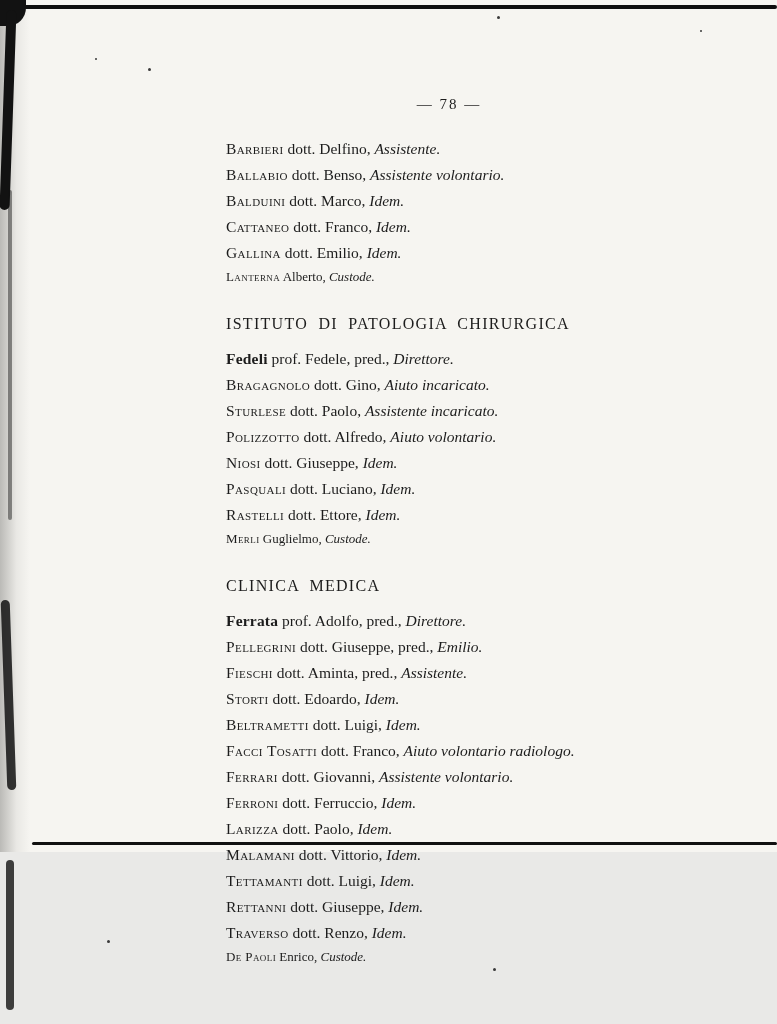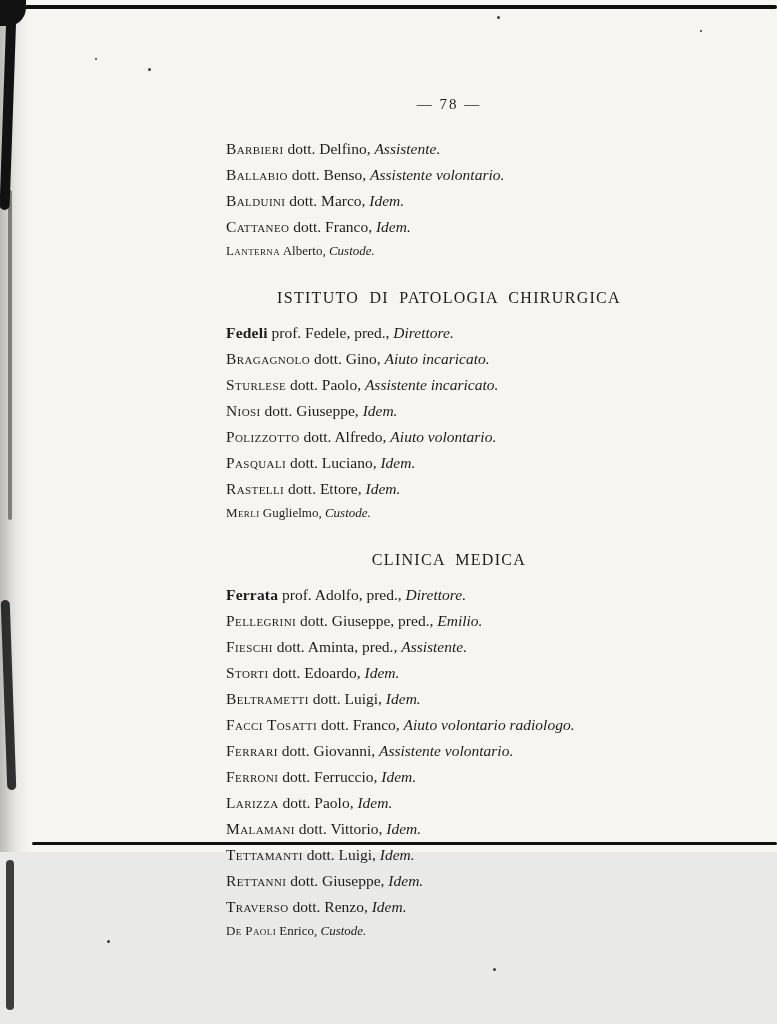--- a/index.html
+++ b/index.html
@@ -46,21 +46,21 @@
   .content {
     position:absolute; left:226px; top:96px; width:446px;
   }
   .page-number {
     text-align:center;
     font-size:15px;
     letter-spacing:2px;
     margin:0 0 26px 0;
   }
   .heading {
-    text-align:center;
+    text-align:left;
     font-size:16px;
     font-weight:normal;
     letter-spacing:1.3px;
     word-spacing:5px;
     margin:30px 0 16px 0;
   }
   .entry {
     margin:0 0 7px 0;
     font-size:15.5px;
     line-height:19px;
@@ -92,30 +92,31 @@
 
   <div class="content">
 
     <div class="page-number">— 78 —</div>
 
     <section>
       <p class="entry"><span class="nm">Barbieri</span> <span class="tx">dott. Delfino,</span> <span class="rl">Assistente.</span></p>
       <p class="entry"><span class="nm">Ballabio</span> <span class="tx">dott. Benso,</span> <span class="rl">Assistente volontario.</span></p>
       <p class="entry"><span class="nm">Balduini</span> <span class="tx">dott. Marco,</span> <span class="rl">Idem.</span></p>
       <p class="entry"><span class="nm">Cattaneo</span> <span class="tx">dott. Franco,</span> <span class="rl">Idem.</span></p>
+      <p class="entry"><span class="nm">Gallina</span> <span class="tx">dott. Emilio,</span> <span class="rl">Idem.</span></p>
       <p class="entry small"><span class="nm">Lanterna</span> <span class="tx">Alberto,</span> <span class="rl">Custode.</span></p>
     </section>
 
     <section>
       <h2 class="heading">ISTITUTO DI PATOLOGIA CHIRURGICA</h2>
       <p class="entry bold"><span class="nm">Fedeli</span> <span class="tx">prof. Fedele, pred.,</span> <span class="rl">Direttore.</span></p>
       <p class="entry"><span class="nm">Bragagnolo</span> <span class="tx">dott. Gino,</span> <span class="rl">Aiuto incaricato.</span></p>
       <p class="entry"><span class="nm">Sturlese</span> <span class="tx">dott. Paolo,</span> <span class="rl">Assistente incaricato.</span></p>
+      <p class="entry"><span class="nm">Polizzotto</span> <span class="tx">dott. Alfredo,</span> <span class="rl">Aiuto volontario.</span></p>
       <p class="entry"><span class="nm">Niosi</span> <span class="tx">dott. Giuseppe,</span> <span class="rl">Idem.</span></p>
-      <p class="entry"><span class="nm">Polizzotto</span> <span class="tx">dott. Alfredo,</span> <span class="rl">Aiuto volontario.</span></p>
       <p class="entry"><span class="nm">Pasquali</span> <span class="tx">dott. Luciano,</span> <span class="rl">Idem.</span></p>
       <p class="entry"><span class="nm">Rastelli</span> <span class="tx">dott. Ettore,</span> <span class="rl">Idem.</span></p>
       <p class="entry small"><span class="nm">Merli</span> <span class="tx">Guglielmo,</span> <span class="rl">Custode.</span></p>
     </section>
 
     <section>
       <h2 class="heading">CLINICA MEDICA</h2>
       <p class="entry bold"><span class="nm">Ferrata</span> <span class="tx">prof. Adolfo, pred.,</span> <span class="rl">Direttore.</span></p>
       <p class="entry"><span class="nm">Pellegrini</span> <span class="tx">dott. Giuseppe, pred.,</span> <span class="rl">Emilio.</span></p>
       <p class="entry"><span class="nm">Fieschi</span> <span class="tx">dott. Aminta, pred.,</span> <span class="rl">Assistente.</span></p>

